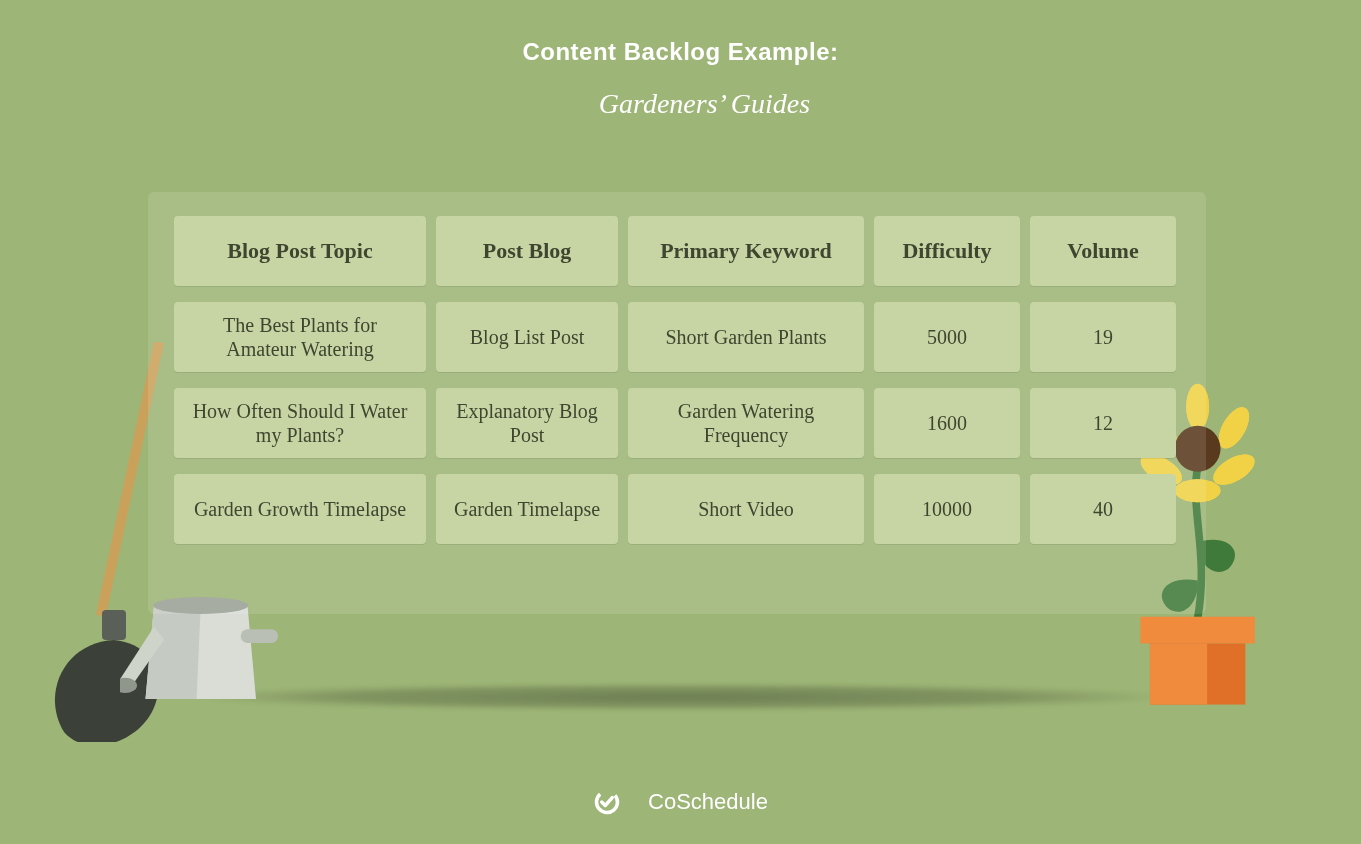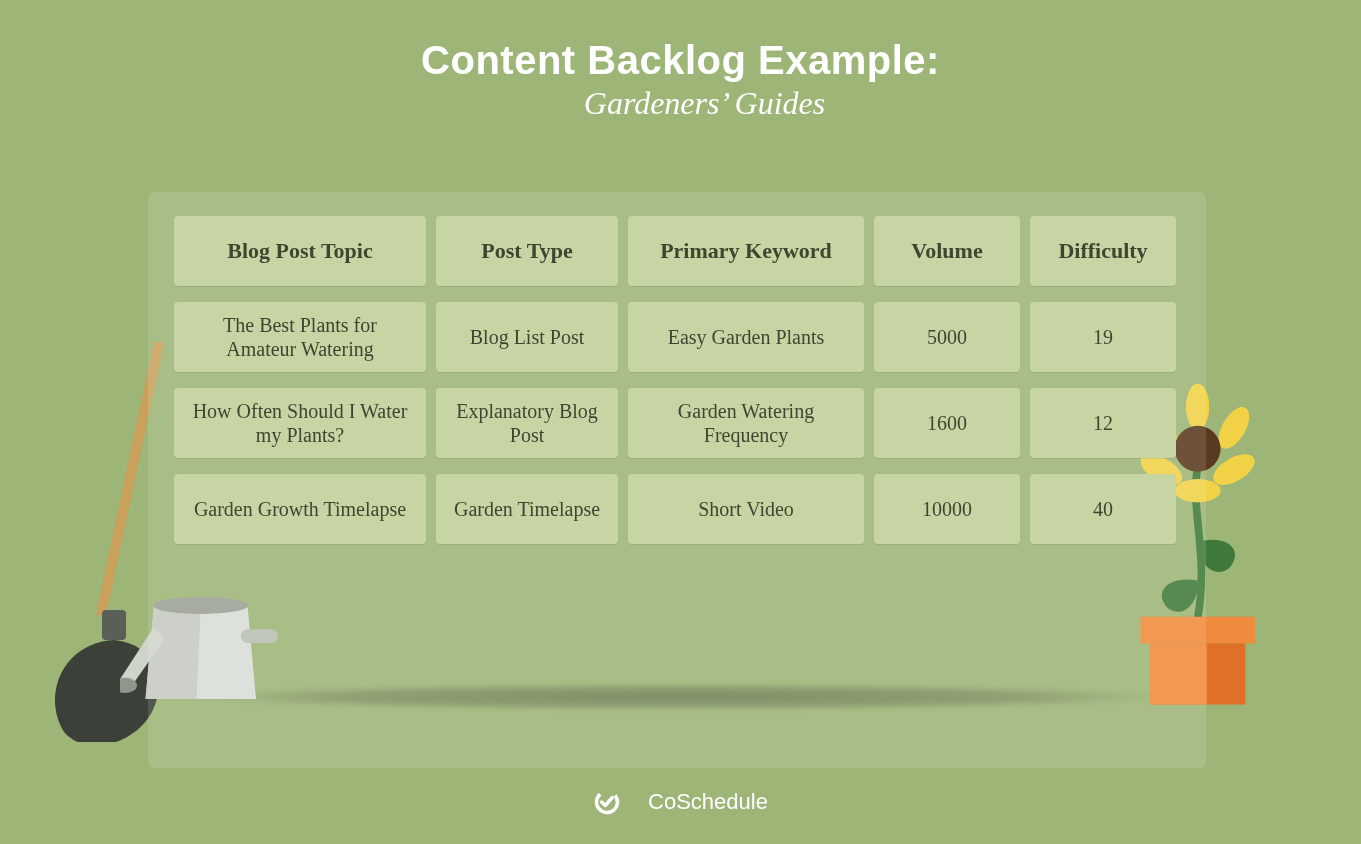--- a/index.html
+++ b/index.html
@@ -11,38 +11,38 @@
     position: relative;
     font-family: Georgia, "Times New Roman", serif;
     overflow: hidden;
   }
   .title-block {
     text-align: center;
     padding-top: 38px;
     color: #fff;
   }
   .title-line1 {
-    font-size: 40px;
+    font-size: 24px;
     font-weight: 700;
     font-family: Arial, Helvetica, sans-serif;
     letter-spacing: .5px;
   }
   .title-line2 {
-    font-size: 32px;
+    font-size: 28px;
     font-style: italic;
-    margin-top: 2px;
+    margin-top: 22px;
     font-family: Georgia, serif;
     padding-left: 48px;
   }
   .panel {
     position: absolute;
     left: 148px;
     top: 192px;
     width: 1058px;
-    height: 576px;
+    height: 422px;
     background: rgba(255,255,255,0.12);
     border-radius: 6px;
     padding: 24px 26px;
   }
   .grid {
     display: grid;
     grid-template-columns: 252px 182px 236px 146px 146px;
     column-gap: 10px;
     row-gap: 16px;
     align-content: start;
@@ -172,28 +172,28 @@
     <rect x="58" y="248" width="120" height="28" fill="#f08a3c"></rect>
     <rect x="68" y="276" width="100" height="64" fill="#e06f28"></rect>
     <rect x="68" y="276" width="60" height="64" fill="#f08a3c"></rect>
   </svg>
 </div>
 
 <div class="panel">
   <div class="grid">
 
     <div class="cell hcell">Blog Post Topic</div>
-    <div class="cell hcell">Post Type</div>
+    <div class="cell hcell">Post Blog</div>
     <div class="cell hcell">Primary Keyword</div>
+    <div class="cell hcell">Difficulty</div>
     <div class="cell hcell">Volume</div>
-    <div class="cell hcell">Difficulty</div>
 
     <div class="cell">The Best Plants for Amateur Watering</div>
     <div class="cell">Blog List Post</div>
-    <div class="cell">Easy Garden Plants</div>
+    <div class="cell">Short Garden Plants</div>
     <div class="cell">5000</div>
     <div class="cell">19</div>
 
     <div class="cell">How Often Should I Water my Plants?</div>
     <div class="cell">Explanatory Blog Post</div>
     <div class="cell">Garden Watering Frequency</div>
     <div class="cell">1600</div>
     <div class="cell">12</div>
 
     <div class="cell">Garden Growth Timelapse</div>

